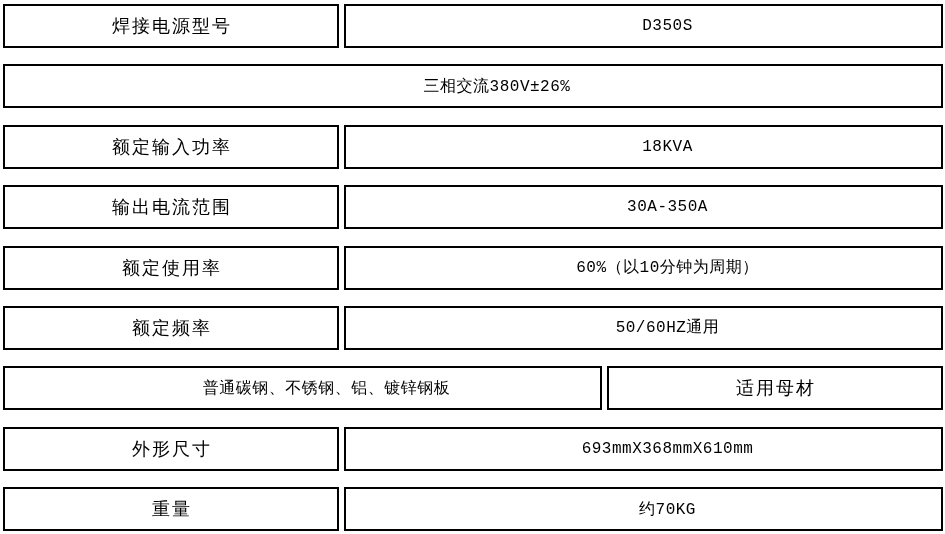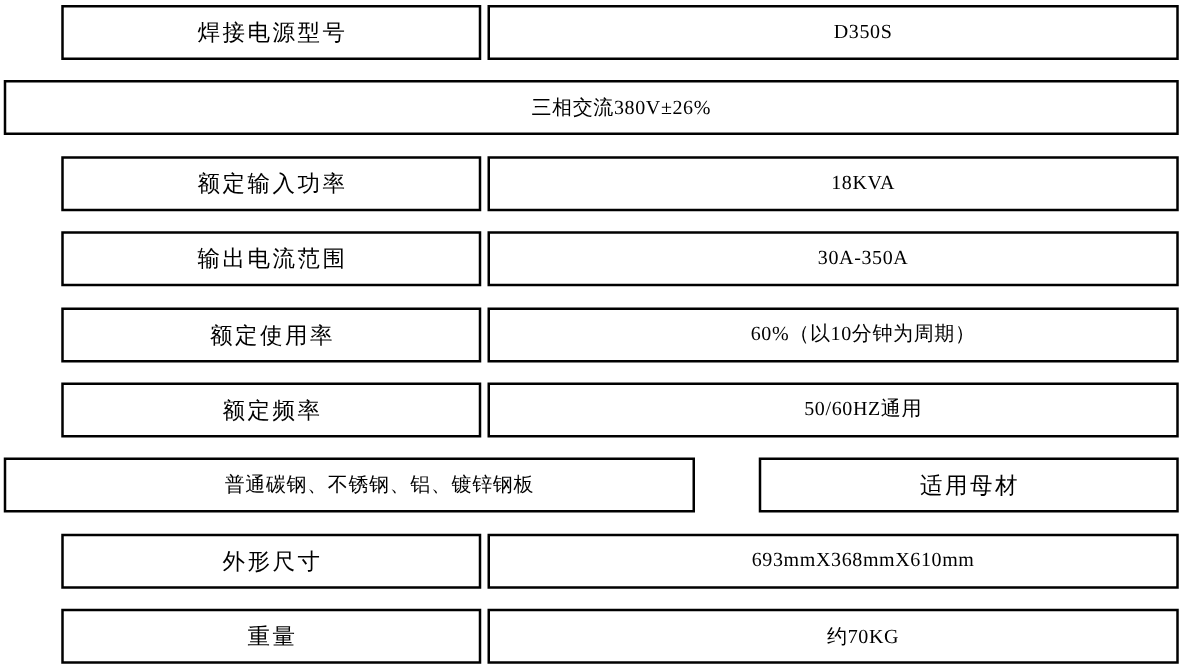--- a/index.html
+++ b/index.html
@@ -37,27 +37,26 @@
     justify-content: center;
     white-space: pre;
     overflow: hidden;
   }
   .label-cell {
     width: 336px;
     flex: 0 0 336px;
     font-size: 18px;
     letter-spacing: 2px;
     padding-left: 2px; 
-    margin-left: 46px;
   }
   .value-cell {
     flex: 1 1 auto;
     font-size: 16px;
     letter-spacing: 0.5px;
-    font-family: Liberation Serif, serif;
+    font-family: Liberation Mono, monospace;
     padding-left: 48px;
   }
 </style>
 </head>
 <body>
 
 <div class="spec-table" id="spec-table">
   <div class="spec-row">
     <div class="cell label-cell">焊接电源型号</div>
     <div class="cell value-cell">D350S</div>

